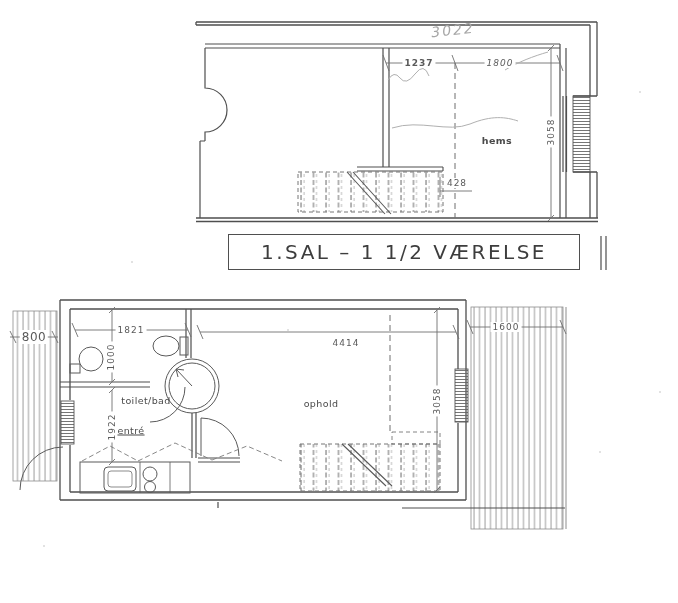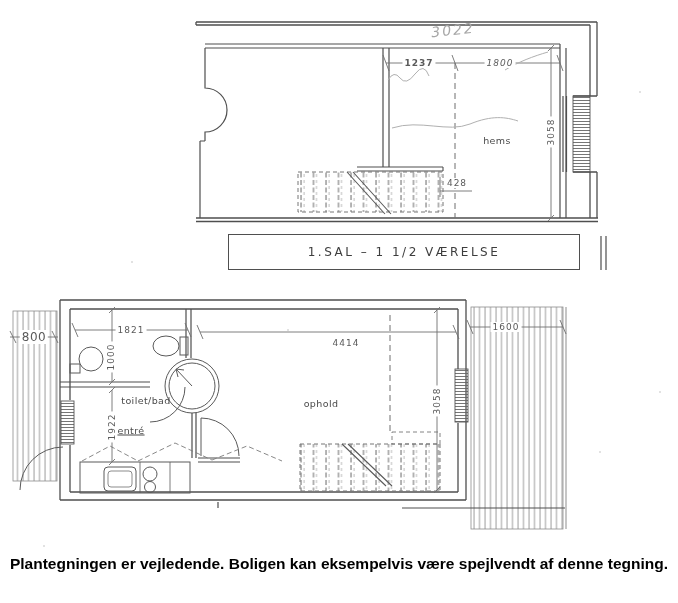--- a/index.html
+++ b/index.html
@@ -8,21 +8,21 @@
   svg{position:absolute;left:0;top:0;}
   .t{position:absolute;transform:translate(-50%,-50%);white-space:nowrap;
      font-family:"DejaVu Sans",sans-serif;color:#4f4f4f;}
   .dim{font-size:9px;letter-spacing:1px;background:#fff;padding:0 2px;color:#5a5a5a;}
   .dim.sm{font-size:12px;letter-spacing:0.5px;}
   .vert{transform:translate(-50%,-50%) rotate(-90deg);}
   .room{font-size:9.5px;letter-spacing:0.4px;color:#4a4a4a;background:transparent;}
   .pencil-note{font-size:14px;color:#a6a6a6;font-style:italic;letter-spacing:2px;
      transform:translate(-50%,-50%) rotate(-6deg);}
   .titlebox{position:absolute;border:1.6px solid #4f4f4f;display:flex;align-items:center;
-     justify-content:center;font-size:12px;letter-spacing:2.5px;color:#3d3d3d;background:#fff;}
+     justify-content:center;font-size:20px;letter-spacing:2.5px;color:#3d3d3d;background:#fff;}
   .caption{position:absolute;top:555px;left:0;width:100%;text-align:center;
      font-family:"Liberation Sans",sans-serif;font-weight:bold;font-size:15.5px;color:#000;}
 </style>
 </head>
 <body>
 
 <div class="page">
 
   <svg width="678" height="603" viewBox="0 0 678 603">
     <defs>
@@ -151,31 +151,30 @@
       <circle cx="600" cy="452" r="0.8"></circle>
         <circle cx="288" cy="330" r="0.8"></circle>
     </g>
   </svg>
 
   <span class="t pencil-note" style="left:453px;top:30px;">3022</span>
   <span class="t dim" style="left:419px;top:63px;font-weight:bold;">1237</span>
   <span class="t dim" style="left:500px;top:63px;font-style:italic;">1800</span>
   <span class="t dim vert" style="left:551px;top:132px;">3058</span>
   <span class="t dim" style="left:457px;top:183px;">428</span>
-  <span class="t room" style="left:497px;top:140px;">hems</span>
+  <span class="t room" style="left:497px;top:140px;font-weight:bold;">hems</span>
 
   <span class="t dim" style="left:131px;top:330px;">1821</span>
   <span class="t dim vert" style="left:111px;top:357px;">1000</span>
   <span class="t dim vert" style="left:112px;top:427px;">1922</span>
   <span class="t dim" style="left:346px;top:332px;margin-top:11px;">4414</span>
   <span class="t dim vert" style="left:437px;top:401px;">3058</span>
   <span class="t dim sm" style="left:34px;top:337px;">800</span>
   <span class="t dim" style="left:506px;top:327px;">1600</span>
   <span class="t room" style="left:146px;top:367px;margin-top:33px;">toilet/bad</span>
   <span class="t room" style="left:131px;top:430px;text-decoration:underline;">entré</span>
   <span class="t room" style="left:321px;top:403px;">ophold</span>
 
   <div class="titlebox" style="left:228px;top:234px;width:350px;height:34px;">
     <span>1.SAL  –  1 1/2 VÆRELSE</span>
   </div>
 
-  <div class="caption">Plantegningen er vejledende. Boligen kan eksempelvis være spejlvendt af denne tegning.</div>
 </div>
 
 </body></html>

